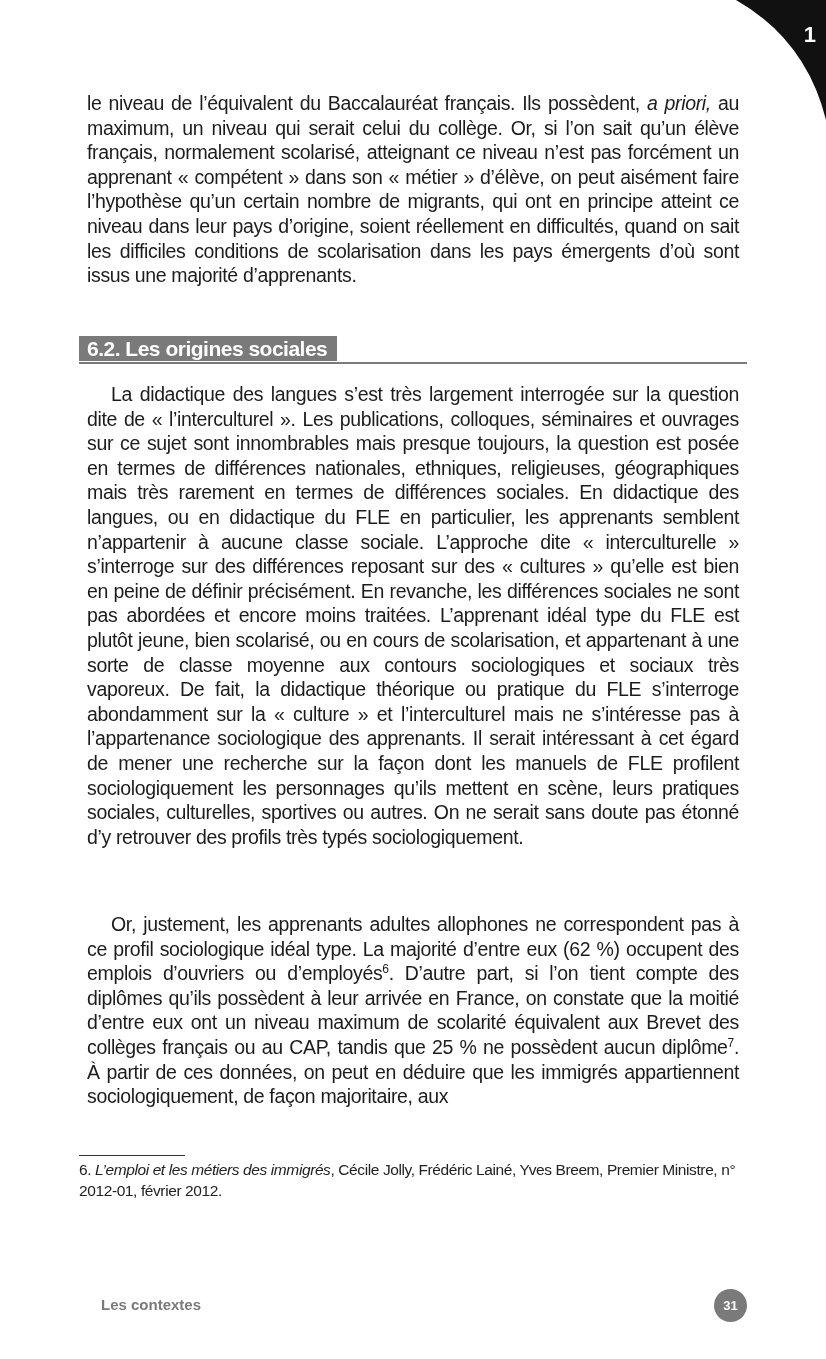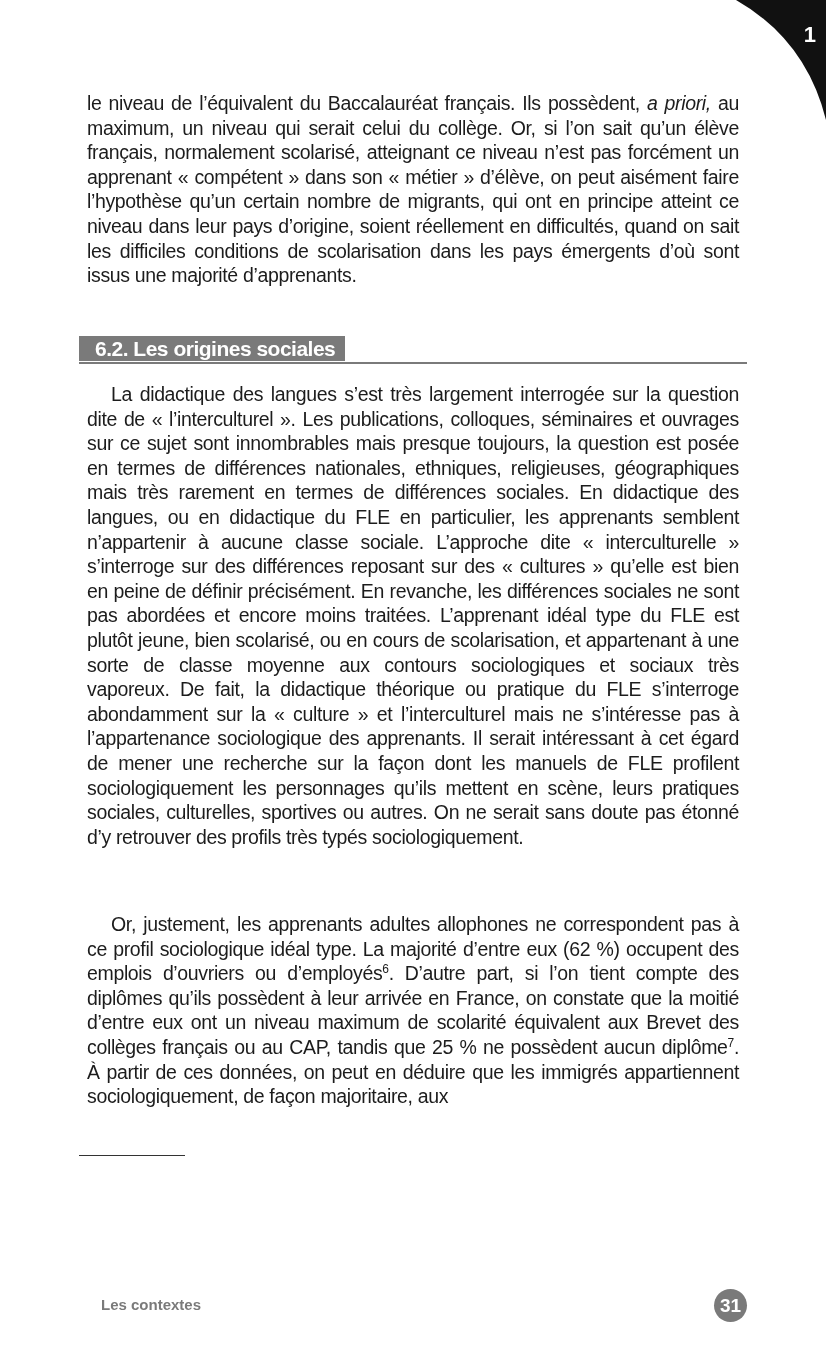--- a/index.html
+++ b/index.html
@@ -27,21 +27,21 @@
   }
   .indent { text-indent: 24px; }
   .p1 { top: 83px; }
   .heading-wrap {
     position: absolute; left: 79px; top: 336px; width: 668px;
     border-bottom: 2px solid #7a7a7a; height: 26px;
   }
   .heading {
     display: inline-block; background: #7a7a7a; color: #ffffff;
     font-weight: bold; font-size: 21px; line-height: 25px;
-    padding: 0 10px 0 16px; letter-spacing: -0.5px;
+    padding: 0 10px 0 8px; letter-spacing: -0.5px;
     font-family: "Liberation Sans", sans-serif;
   }
   .p2 { top: 374px; }
   .p3 { top: 904px; }
   sup { font-size: 12px; line-height: 0; vertical-align: super; }
   .fn-rule {
     position: absolute; left: 79px; top: 1155px; width: 106px; height: 1px; background: #333;
   }
   .footnotes {
     position: absolute; left: 79px; top: 1159px; width: 668px;
@@ -51,21 +51,21 @@
   .footnotes div { margin: 0; }
   .footer-label {
     position: absolute; left: 79px; top: 1296px;
     font-size: 15px; font-weight: bold; color: #7a7a7a;
     font-family: "Liberation Sans", sans-serif;
     margin-left: 22px;
   }
   .page-badge {
     position: absolute; left: 714px; top: 1289px; width: 33px; height: 33px;
     border-radius: 50%; background: #7a7a7a; color: #ffffff;
-    font-size: 19px; font-weight: bold; text-align: center; line-height: 33px;
+    font-size: 13px; font-weight: bold; text-align: center; line-height: 33px;
     font-family: "Liberation Sans", sans-serif;
   }
 </style>
 </head>
 <body>
 
 <svg class="corner" viewBox="0 0 90 120">
   <path d="M 0 0 Q 70 40 90 120 L 90 0 Z" fill="#111111"></path>
 </svg>
 <span class="chapter-num">1</span>
@@ -82,16 +82,17 @@
   <p class="body indent">La didactique des langues s’est très largement interrogée sur la question dite de « l’interculturel ». Les publications, colloques, séminaires et ouvrages sur ce sujet sont innombrables mais presque toujours, la question est posée en termes de différences nationales, ethniques, religieuses, géographiques mais très rarement en termes de différences sociales. En didactique des langues, ou en didactique du FLE en particulier, les apprenants semblent n’appartenir à aucune classe sociale. L’approche dite « interculturelle » s’interroge sur des différences reposant sur des « cultures » qu’elle est bien en peine de définir précisément. En revanche, les différences sociales ne sont pas abordées et encore moins traitées. L’apprenant idéal type du FLE est plutôt jeune, bien scolarisé, ou en cours de scolarisation, et appartenant à une sorte de classe moyenne aux contours sociologiques et sociaux très vaporeux. De fait, la didactique théorique ou pratique du FLE s’interroge abondamment sur la « culture » et l’interculturel mais ne s’intéresse pas à l’appartenance sociologique des apprenants. Il serait intéressant à cet égard de mener une recherche sur la façon dont les manuels de FLE profilent sociologiquement les personnages qu’ils mettent en scène, leurs pratiques sociales, culturelles, sportives ou autres. On ne serait sans doute pas étonné d’y retrouver des profils très typés sociologiquement.</p>
 </div>
 
 <div class="content p3">
   <p class="body indent"><span>Or, justement, les apprenants adultes allophones ne correspondent pas à ce profil sociologique idéal type. La majorité d’entre eux (62 %) occupent des emplois d’ouvriers ou d’employés</span><sup>6</sup><span>. D’autre part, si l’on tient compte des diplômes qu’ils possèdent à leur arrivée en France, on constate que la moitié d’entre eux ont un niveau maximum de scolarité équivalent aux Brevet des collèges français ou au CAP, tandis que 25 % ne possèdent aucun diplôme</span><sup>7</sup><span>. À partir de ces données, on peut en déduire que les immigrés appartiennent sociologiquement, de façon majoritaire, aux</span></p>
 </div>
 
 <div class="fn-rule"></div>
 
 <div class="footnotes">
+  <div><span>6.</span> <em>L’emploi et les métiers des immigrés</em><span>, Cécile Jolly, Frédéric Lainé, Yves Breem, Premier Ministre, n° 2012-01, février 2012.</span></div>
 </div>
 
 <span class="footer-label">Les contextes</span>
 <span class="page-badge">31</span>
 
 </body></html>

